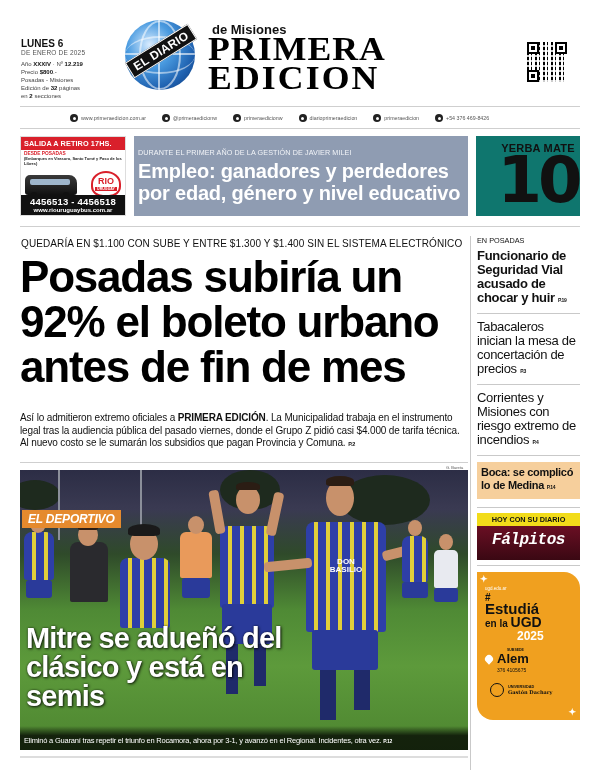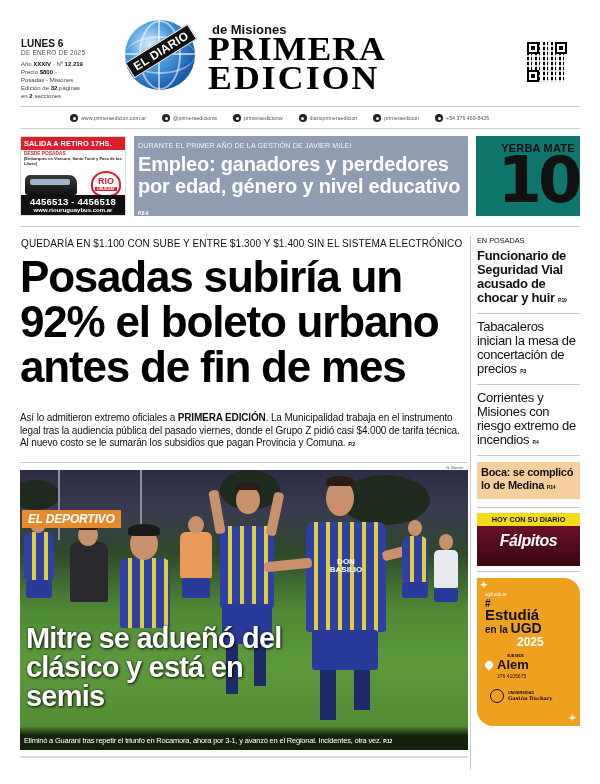--- a/index.html
+++ b/index.html
@@ -58,21 +58,21 @@
   .bus-ad .bus { position: absolute; left: 4px; top: 38px; width: 52px; height: 20px; background: linear-gradient(#3a3a3a, #111); border-radius: 5px 8px 3px 3px; }
   .bus-ad .bus::before { content: ""; position: absolute; left: 5px; top: 4px; width: 40px; height: 6px; background: #9fb6cc; border-radius: 2px; }
   .bus-ad .bus::after { content: ""; position: absolute; left: 6px; bottom: -3px; width: 6px; height: 6px; border-radius: 50%; background: #111; box-shadow: 32px 0 0 #111; }
   .bus-ad .rio { position: absolute; left: 70px; top: 34px; width: 30px; height: 26px; border-radius: 50% 50% 40% 40%; border: 2px solid #d9202b; text-align: center; }
   .bus-ad .rio .r1 { font-size: 9px; font-weight: bold; color: #d9202b; line-height: 11px; display: block; margin-top: 3px; }
   .bus-ad .rio .r2 { font-size: 3.6px; font-weight: bold; color: #fff; background: #d9202b; display: block; margin: 0 2px; }
   .bus-ad .phones { position: absolute; left: 0; bottom: 0; width: 100%; background: #111; color: #fff; text-align: center; padding: 1px 0 2px; }
   .bus-ad .phones .tel { font-size: 9.5px; font-weight: bold; display: block; letter-spacing: .2px; }
   .bus-ad .phones .web { font-size: 6px; font-weight: bold; display: block; }
 
-  .empleo { position: absolute; left: 134px; top: 136px; width: 334px; height: 80px; background: #8f9cb2; color: #fff; padding: 5px 4px; }
+  .empleo { position: absolute; left: 134px; top: 136px; width: 334px; height: 80px; background: #8f9cb2; color: #fff; padding: 12px 4px; }
   .empleo .kicker { font-size: 7.2px; letter-spacing: .1px; color: #f2f4f8; }
   .empleo .head { font-size: 20px; font-weight: bold; line-height: 22px; margin-top: 3px; letter-spacing: -.2px; }
   .empleo .pg { font-size: 5px; font-weight: bold; }
 
   .yerba { position: absolute; left: 476px; top: 136px; width: 104px; height: 80px; background: #0f766e; text-align: center; padding-left: 20px; }
   .yerba .label { font-size: 11px; font-weight: bold; color: #111; margin-top: 6px; letter-spacing: .2px; }
   .yerba .num { font-size: 64px; font-weight: bold; color: #111; line-height: 52px; font-family: "DejaVu Sans", sans-serif; letter-spacing: -4px; }
 
   
   .kicker-main { position: absolute; left: 21px; top: 238px; font-size: 10px; color: #111; letter-spacing: .1px; }
@@ -102,21 +102,21 @@
   .right-col { position: absolute; left: 470px; top: 236px; width: 110px; border-left: 1px solid #c9c9c9; padding-left: 6px; height: 534px; }
   .brief { border-bottom: 1px solid #c9c9c9; padding-bottom: 6px; margin-bottom: 6px; }
   .brief .kicker { font-size: 7.3px; color: #111; margin-bottom: 4px; }
   .brief .title { font-size: 13px; line-height: 14px; color: #111; letter-spacing: -.3px; }
   .brief .title.bold { font-weight: bold; }
   .brief .pg { font-size: 5px; font-weight: bold; }
   .boca { background: #f6cf9c; padding: 4px 4px 5px; font-weight: bold; font-size: 11px; line-height: 13px; letter-spacing: -.3px; margin-bottom: 8px; }
   .boca .pg { font-size: 5px; }
   .falpitos { border-top: 1px solid #c9c9c9; border-bottom: 1px solid #c9c9c9; padding: 5px 0 5px; margin-bottom: 6px; }
   .falpitos .hoy { background: #f2dc1a; color: #111; font-weight: bold; font-size: 7.3px; text-align: center; padding: 2px 0; }
-  .falpitos .brand { background: linear-gradient(180deg, #6a0f24, #3a0813); color: #fff; font-weight: bold; font-size: 16px; text-align: center; height: 40px; line-height: 29px; font-family: Liberation Sans, sans-serif; font-style: italic; letter-spacing: -.5px; }
+  .falpitos .brand { background: linear-gradient(180deg, #6a0f24, #3a0813); color: #fff; font-weight: bold; font-size: 16px; text-align: center; height: 34px; line-height: 29px; font-family: Liberation Mono, monospace; font-style: italic; letter-spacing: -.5px; }
   .ugd { position: relative; background: #f0a01f; height: 148px; border-radius: 0 16px 0 16px; color: #111; padding: 10px 8px; margin-bottom: 6px; }
   .ugd .site { font-size: 4.5px; color: #fff; margin-top: 4px; }
   .ugd .hash { font-size: 10px; font-weight: bold; line-height: 8px; margin-top: 3px; }
   .ugd .estudia { font-size: 15px; font-weight: bold; line-height: 14px; }
   .ugd .enla { font-size: 10px; font-weight: bold; line-height: 13px; }
   .ugd .enla b { font-size: 14px; }
   .ugd .year { font-size: 12px; font-weight: bold; color: #fff; line-height: 12px; padding-left: 32px; }
   .ugd .subsede { font-size: 3.5px; font-weight: bold; margin-top: 6px; padding-left: 22px; }
   .ugd .alem { font-size: 13px; font-weight: bold; line-height: 14px; display: flex; align-items: center; gap: 4px; }
   .ugd .pin { width: 8px; height: 8px; border-radius: 50% 50% 50% 0; transform: rotate(-45deg); background: #fff; display: inline-block; }

